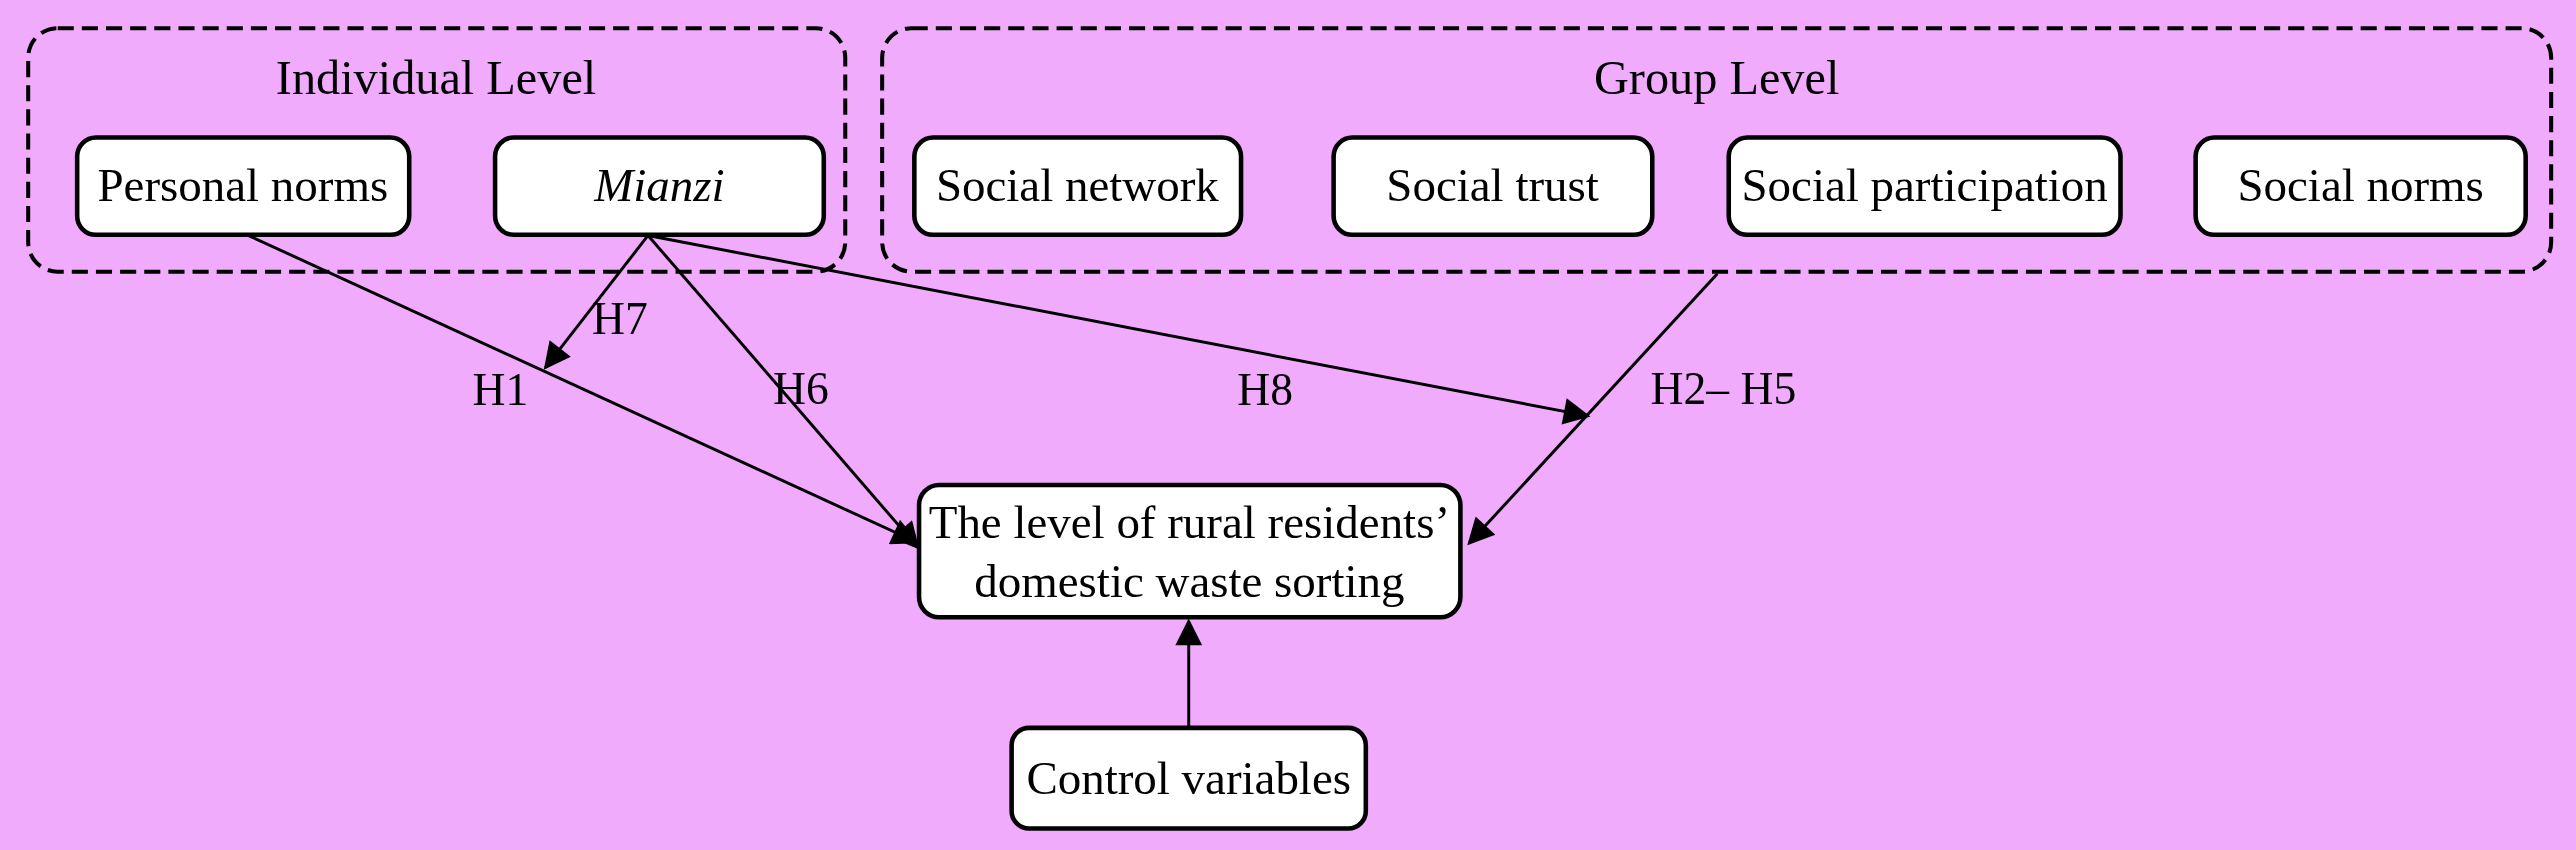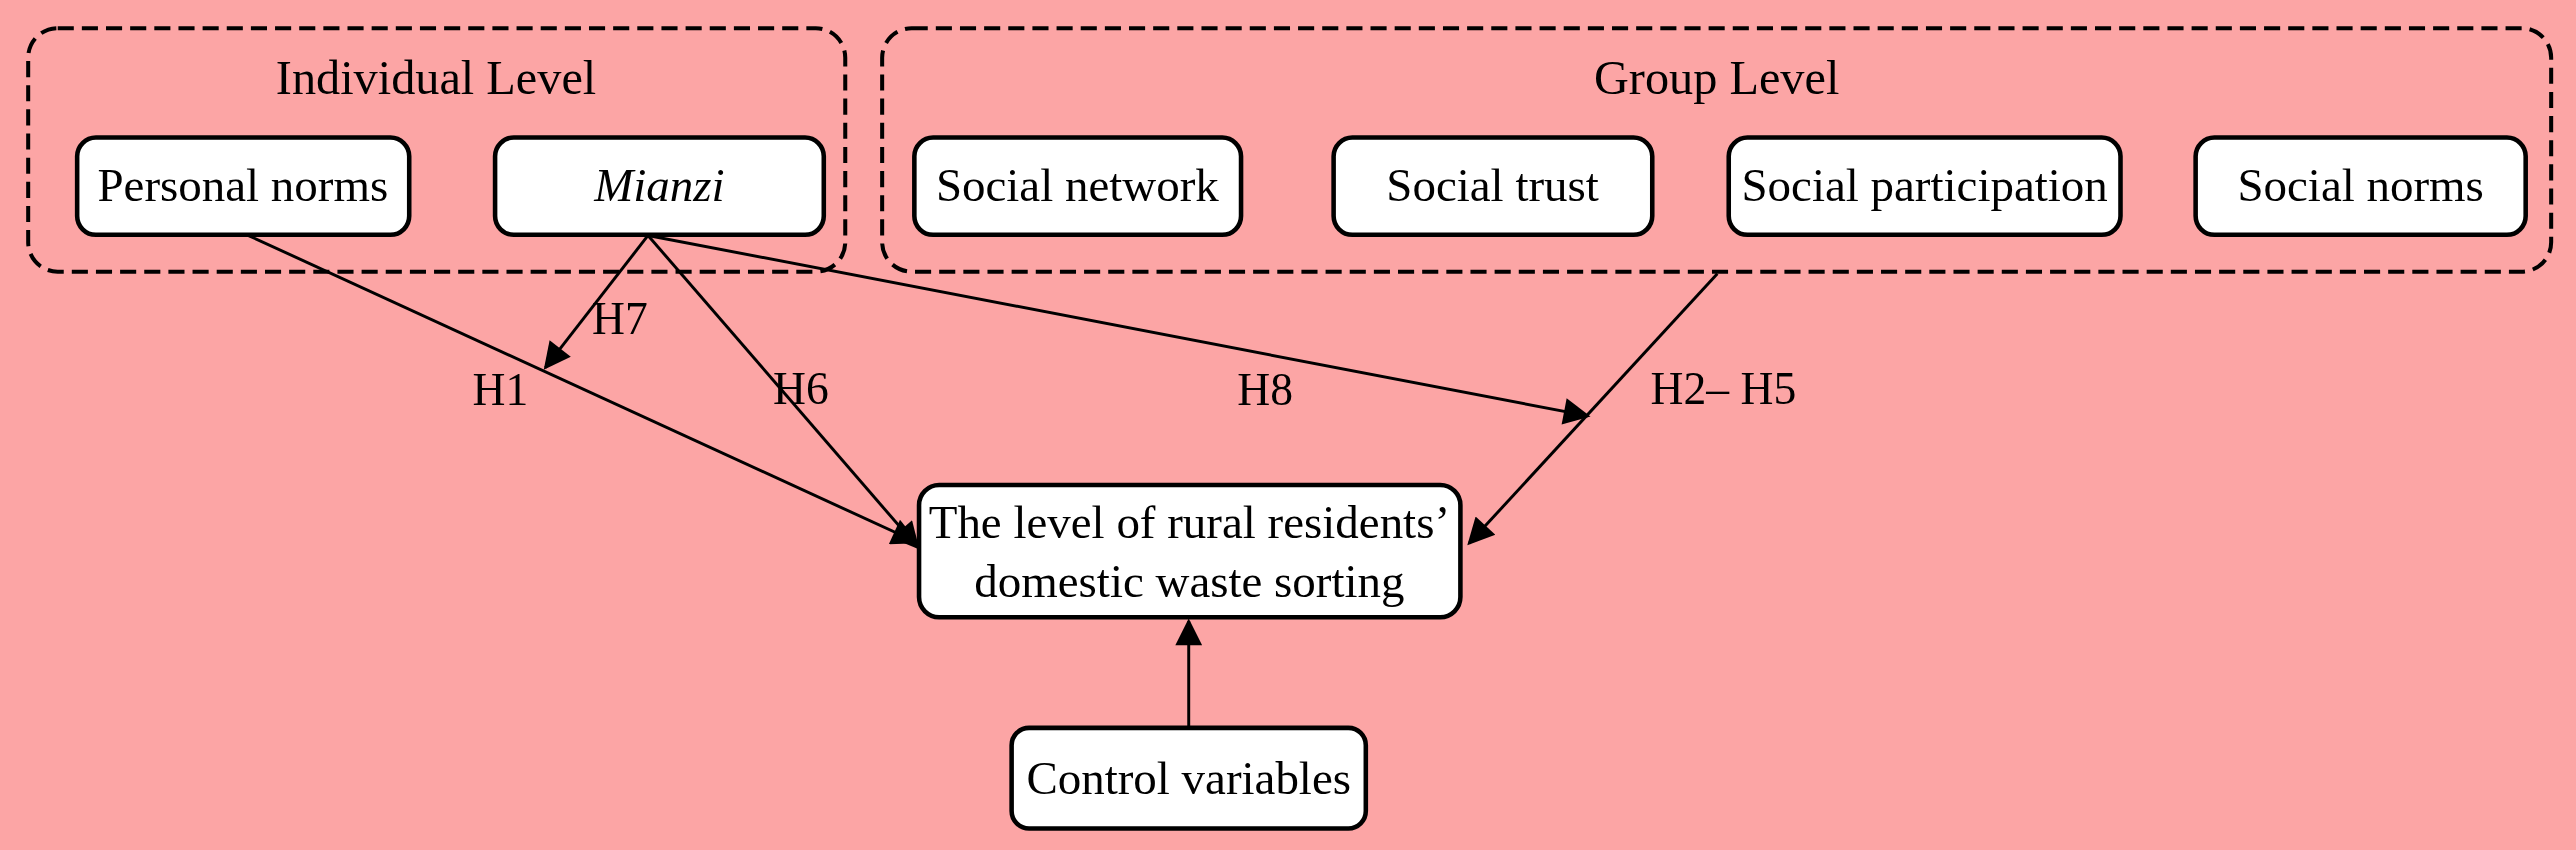--- a/index.html
+++ b/index.html
@@ -2,21 +2,21 @@
 <html style="font-size:10.7px"><head>
 <meta charset="utf-8">
 <style>
   html, body {
     margin: 0;
     padding: 0;
     background: #ffffff;
   }
   .figure-wrap {
     width: 100%;
-    background: #fca5a5;
+    background: #f0abfc;
   }
   svg {
     display: block;
     width: 100%;
     height: auto;
     font-family: "Liberation Serif", "DejaVu Serif", serif;
   }
   .container-box {
     fill: none;
     stroke: #000000;

